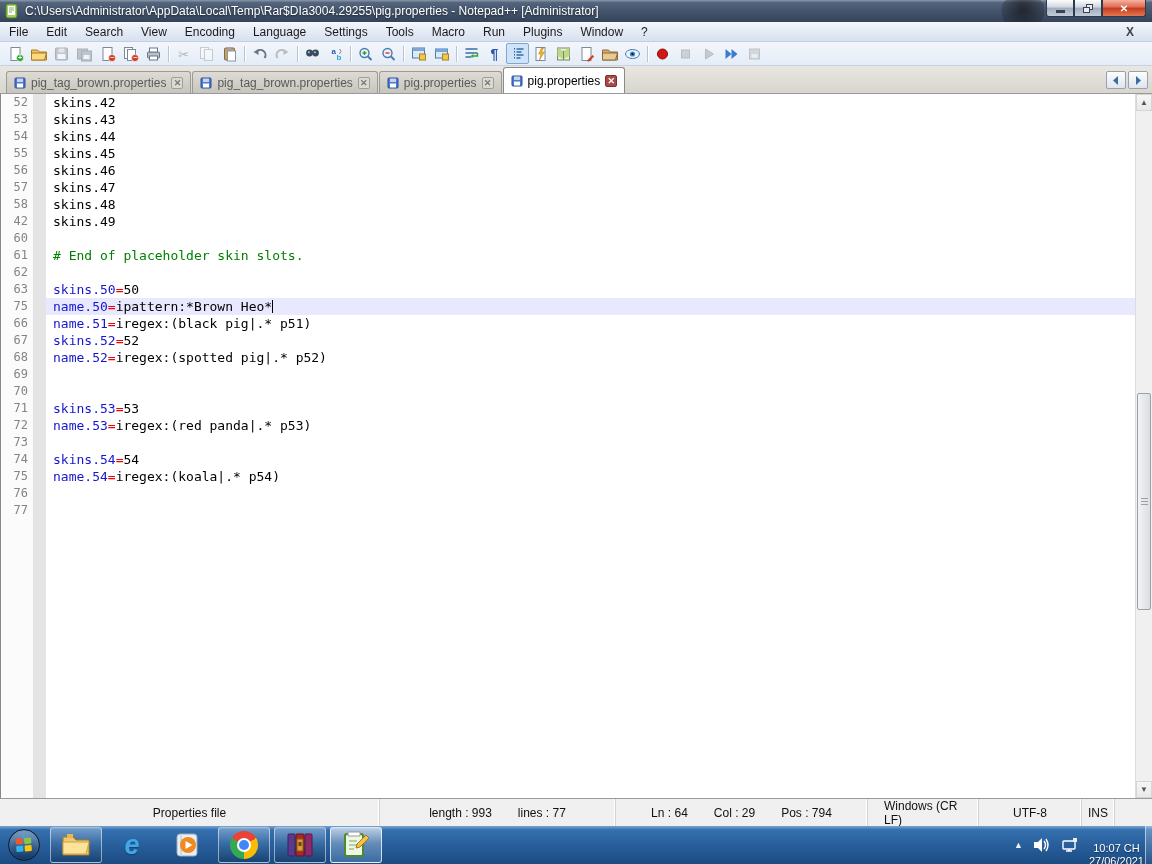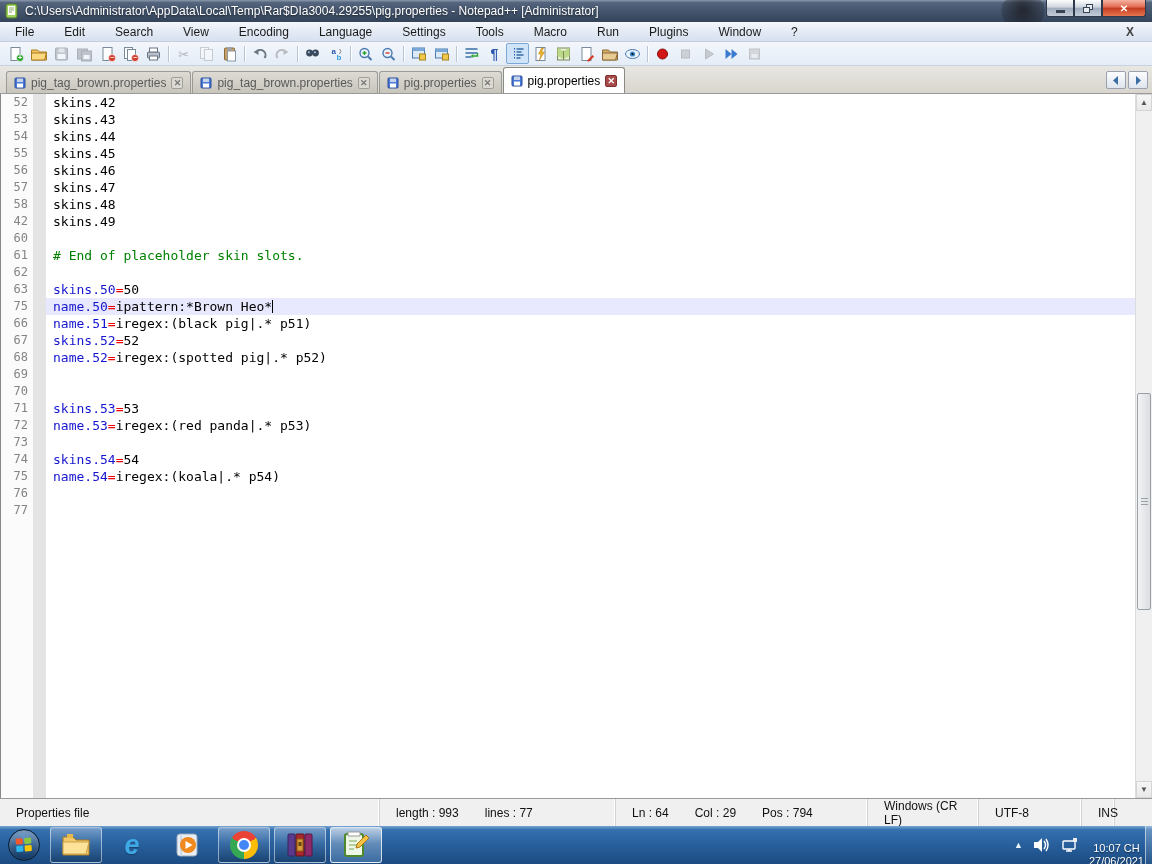--- a/index.html
+++ b/index.html
@@ -20,21 +20,21 @@
   .winbtn.close { width:44px; background:linear-gradient(#f6b1a1,#e06a4f 45%,#c23a1f 50%,#e5764f); color:#fff; border-radius:0 0 3px 0; }
   .winbtn .bar { width:9px; height:3px; background:#3a4351; margin-top:6px; }
   .winbtn .squares { position:relative; width:10px; height:9px; }
   .winbtn .squares i { position:absolute; width:7px; height:6px; border:1px solid #3a4351; background:#e8edf3; display:block; }
   .winbtn .squares i:first-child { right:0; top:0; }
   .winbtn .squares i:last-child { left:0; bottom:0; }
 
   
   .menubar { height:20px; background:linear-gradient(#f4f7fb,#e2e9f4 60%,#d6e0ef); border-bottom:1px solid #c6cede;
     display:flex; align-items:center; font-size:12px; color:#1a1a1a; flex:0 0 20px; position:relative; }
-  .menu-item { padding:2px 15px; cursor:default; }
+  .menu-item { padding:2px 9px; cursor:default; }
   .menubar-x { position:absolute; right:18px; font-size:12px; font-weight:bold; color:#444; }
 
   
   .toolbar { height:24px; background:linear-gradient(#f3f7fc,#e4ecf7); border-bottom:1px solid #c9d2e0;
     display:flex; align-items:center; padding-left:4px; flex:0 0 24px; }
   .tbi { width:23px; height:21px; display:flex; align-items:center; justify-content:center; border:1px solid transparent; border-radius:2px; }
   .tbi.disabled { opacity:.42; filter:grayscale(85%); }
   .tbi.pressed { background:#cfe3f9; border-color:#7da7d4; }
   .tbsep { width:1px; height:16px; background:#b9c4d4; margin:0 3px; box-shadow:1px 0 0 #fff; }
 
@@ -71,21 +71,21 @@
   .sbtn { height:17px; flex:0 0 17px; background:linear-gradient(#f6f6f6,#e9e9e9); border:1px solid #d5d5d5;
     display:flex; align-items:center; justify-content:center; color:#555; font-size:8px; }
   .strack { flex:1 1 auto; position:relative; }
   .sthumb { position:absolute; left:1px; right:1px; top:282px; height:217px; border:1px solid #9aa0a8; border-radius:2px;
     background:linear-gradient(to right,#f2f3f4,#dcdee1); display:flex; align-items:center; justify-content:center; }
   .grip { width:7px; height:8px; background:repeating-linear-gradient(#9aa0a8 0 1px, transparent 1px 3px); }
 
   
   .statusbar { height:28px; flex:0 0 28px; background:#f0f0f0; border-top:1px solid #9a9a9a; display:flex; align-items:center;
     font-size:12px; color:#111; }
-  .sseg { height:100%; display:flex; align-items:center; padding:0 16px; border-right:1px solid #d2d2d2; box-shadow:inset -1px 0 0 #fff; gap:26px; }
+  .sseg { height:100%; display:flex; align-items:center; padding:0 16px; border-right:1px solid #d2d2d2; box-shadow:inset -1px 0 0 #fff; gap:26px;justify-content:center; }
   .sseg.s1 { width:380px; }
   .sseg.s2 { width:236px; }
   .sseg.s3 { width:252px; }
   .sseg.s4 { width:111px; }
   .sseg.s5 { width:103px; }
   .sseg.s6 { width:28px; border-right:1px solid #d2d2d2; }
   .sseg.s7 { flex:1; border-right:none; box-shadow:none; }
 
   
   .taskbar { height:38px; flex:0 0 38px; background:linear-gradient(#77a6d4 0%, #3570ae 10%, #29619e 45%, #1b4b82 100%);

